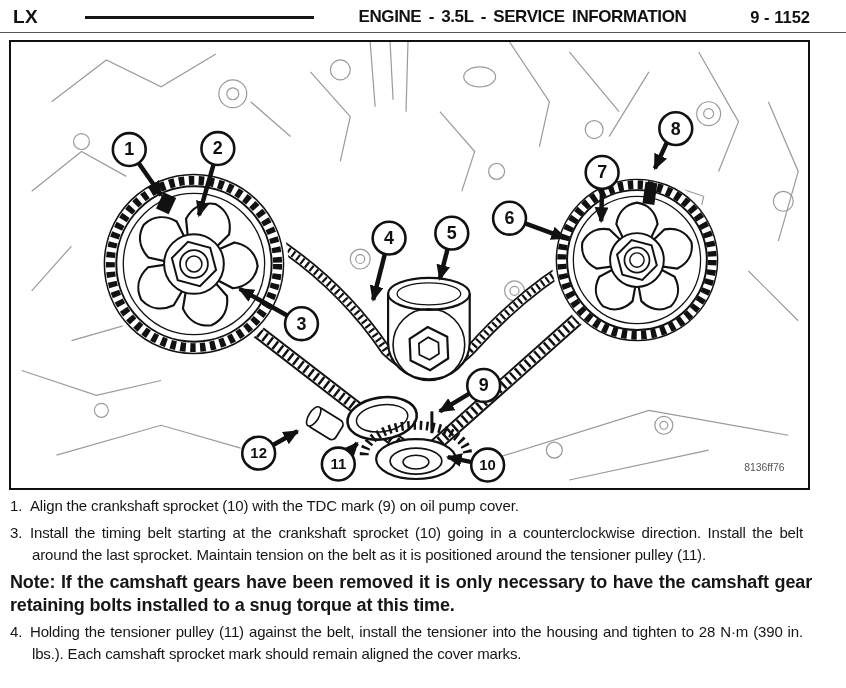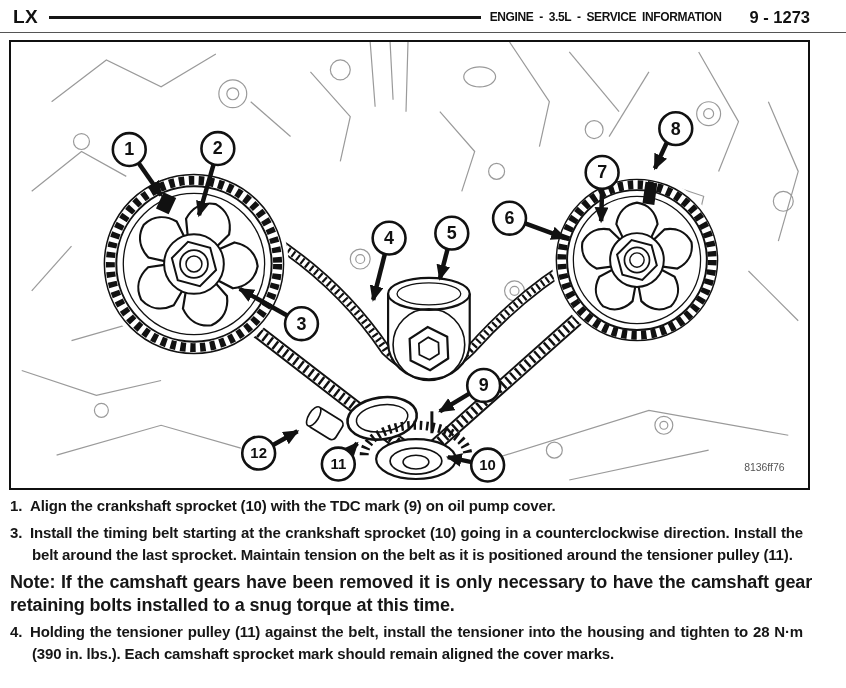--- a/index.html
+++ b/index.html
@@ -1,46 +1,46 @@
 <!DOCTYPE html>
 <html><head>
 <meta charset="utf-8">
 <style>
   html,body{margin:0;padding:0;background:#fff;}
   body{width:846px;height:688px;overflow:hidden;font-family:"Liberation Sans",sans-serif;color:#111;}
   .page{position:relative;width:846px;height:688px;background:#fff;}
 
   
-  .hdr{position:absolute;top:4px;left:0;width:846px;height:26px;display:flex;align-items:center;}
+  .hdr{position:absolute;top:4px;left:0;width:846px;height:26px;display:flex;align-items:center;gap:36px;}
   .hdr .model{font-size:19px;font-weight:bold;letter-spacing:.5px;margin-left:13px;}
   .hdr .rule{flex:1;height:3px;background:#151515;margin:0 9px 0 11px;}
-  .hdr .title{font-size:12px;font-weight:bold;letter-spacing:-0.4px;word-spacing:3px;white-space:nowrap;}
+  .hdr .title{font-size:17px;font-weight:bold;letter-spacing:-0.4px;word-spacing:3px;white-space:nowrap;}
   .hdr .pagenum{font-size:16.5px;font-weight:bold;letter-spacing:0;margin:0 36px 0 28px;white-space:nowrap;}
   .thinrule{position:absolute;top:32px;left:0;width:846px;height:1px;background:#555;}
 
   
   .figbox{position:absolute;top:40px;left:9px;width:797px;height:446px;border:2px solid #101010;background:#fff;}
   svg{display:block;}
 
   
   .steps{position:absolute;top:495px;left:10px;width:802px;font-size:15px;line-height:22px;letter-spacing:-0.15px;color:#161616;}
-  p.step{margin:0 9px 5px 0;padding-left:22px;text-indent:-22px;text-align:justify;font-weight:bold;}
+  p.step{margin:0 9px 5px 0;padding-left:22px;text-indent:-22px;text-align:justify;}
   p.note{margin:4px 0 5px 0;font-weight:bold;font-size:18px;line-height:22.5px;text-align:justify;}
   .stepnum{display:inline-block;width:20px;text-indent:0;}
 </style>
 </head>
 <body>
 
 <div class="page">
 
   <div class="hdr">
     <span class="model">LX</span>
     <span class="rule"></span>
     <span class="title">ENGINE - 3.5L - SERVICE INFORMATION</span>
-    <span class="pagenum">9 - 1273</span>
+    <span class="pagenum">9 - 1152</span>
   </div>
   <div class="thinrule"></div>
 
   <div class="figbox">
     <svg width="793" height="442" viewBox="0 0 795 444">
       <defs>
         <marker id="ah" markerUnits="userSpaceOnUse" markerWidth="18" markerHeight="16" refX="14" refY="7" orient="auto">
           <path d="M0,0 L16,7 L0,14 Z" fill="#111"></path>
         </marker>
       </defs>

